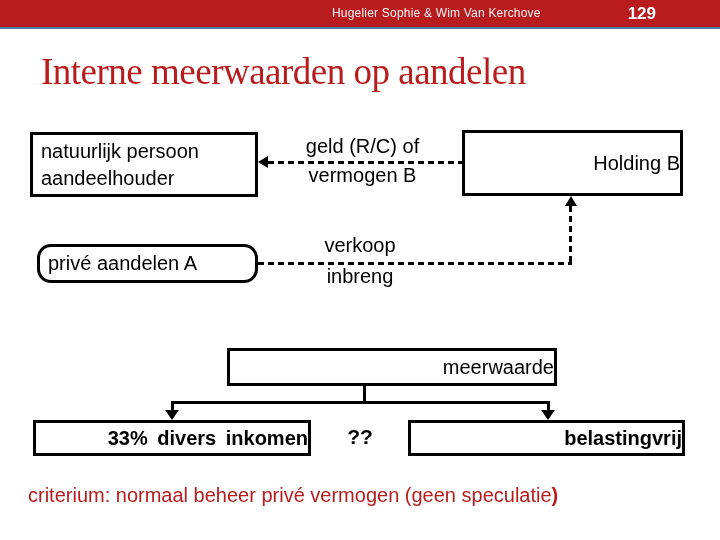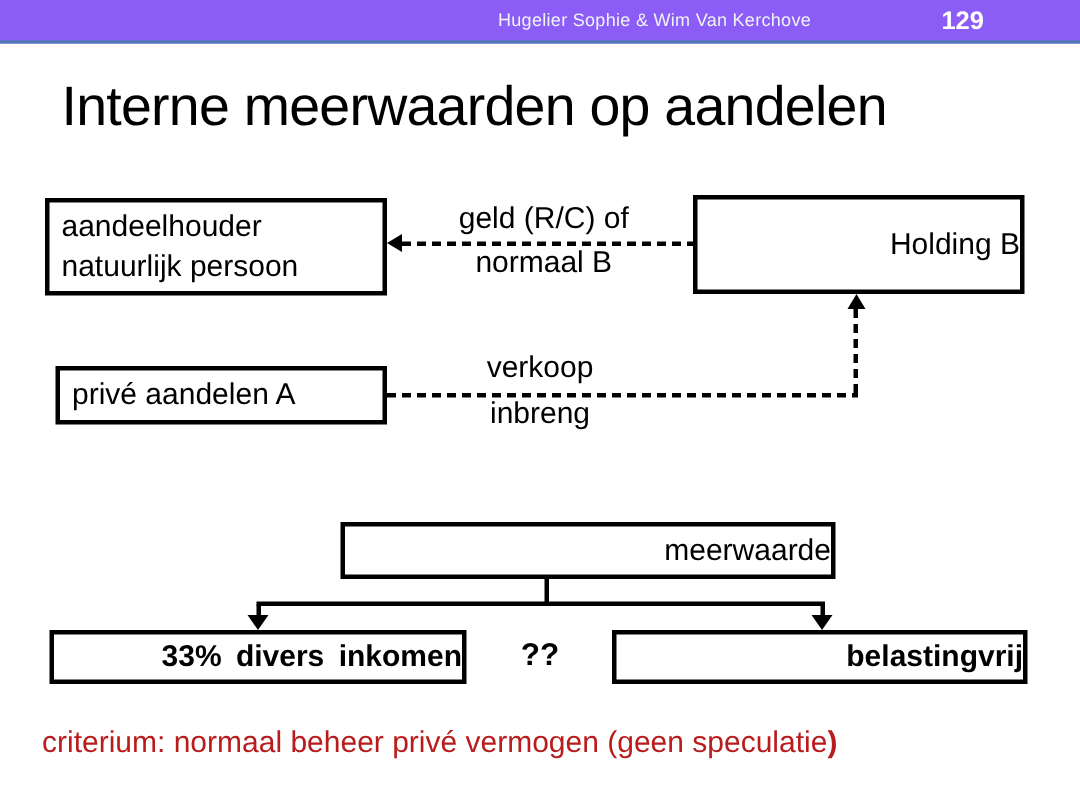--- a/index.html
+++ b/index.html
@@ -51,44 +51,44 @@
   .footer{
     position:absolute;left:28px;top:484px;font-size:20px;color:#b91c1c;white-space:nowrap;
   }
   .footer .bold{font-weight:bold;}
 </style>
 </head>
 <body>
 
 <div class="slide">
 
-  <div class="topbar" style="background: #8b5cf6;">
+  <div class="topbar" style="background: #b91c1c;">
     <span class="authors">Hugelier Sophie &amp; Wim Van Kerchove</span>
     <span class="pagenum">129</span>
   </div>
 
-  <h1 class="title" style="color: #000000;">Interne meerwaarden op aandelen</h1>
+  <h1 class="title" style="color: #b91c1c; font-family: Liberation Serif, serif;">Interne meerwaarden op aandelen</h1>
 
   <div>
 
     <div class="dbox leftpad" style="left:30px;top:132px;width:228px;height:65px;">
+      <div>natuurlijk persoon</div>
       <div>aandeelhouder</div>
-      <div>natuurlijk persoon</div>
     </div>
 
     <div class="dbox center" style="left:462px;top:130px;width:221px;height:66px;">
       <div>Holding B</div>
     </div>
 
     <div class="dash-h" style="left:268px;top:161px;width:194px;"></div>
     <div class="ah ah-left" style="left:258px;top:156px;"></div>
     <div class="edge-label" style="left:280px;top:135px;width:165px;">geld (R/C) of</div>
-    <div class="edge-label" style="left:280px;top:164px;width:165px;">normaal B</div>
+    <div class="edge-label" style="left:280px;top:164px;width:165px;">vermogen B</div>
 
-    <div class="dbox leftpad" style="left:37px;top:244px;width:221px;height:39px;">
+    <div class="dbox leftpad" style="left:37px;top:244px;width:221px;height:39px;border-radius:14px;">
       <div>privé aandelen A</div>
     </div>
 
     <div class="dash-h" style="left:258px;top:262px;width:314px;"></div>
     <div class="dash-v" style="left:569px;top:206px;height:57px;"></div>
     <div class="ah ah-up" style="left:565px;top:196px;"></div>
     <div class="edge-label" style="left:290px;top:234px;width:140px;">verkoop</div>
     <div class="edge-label" style="left:290px;top:265px;width:140px;">inbreng</div>
 
     <div class="dbox center" style="left:227px;top:348px;width:330px;height:38px;">

